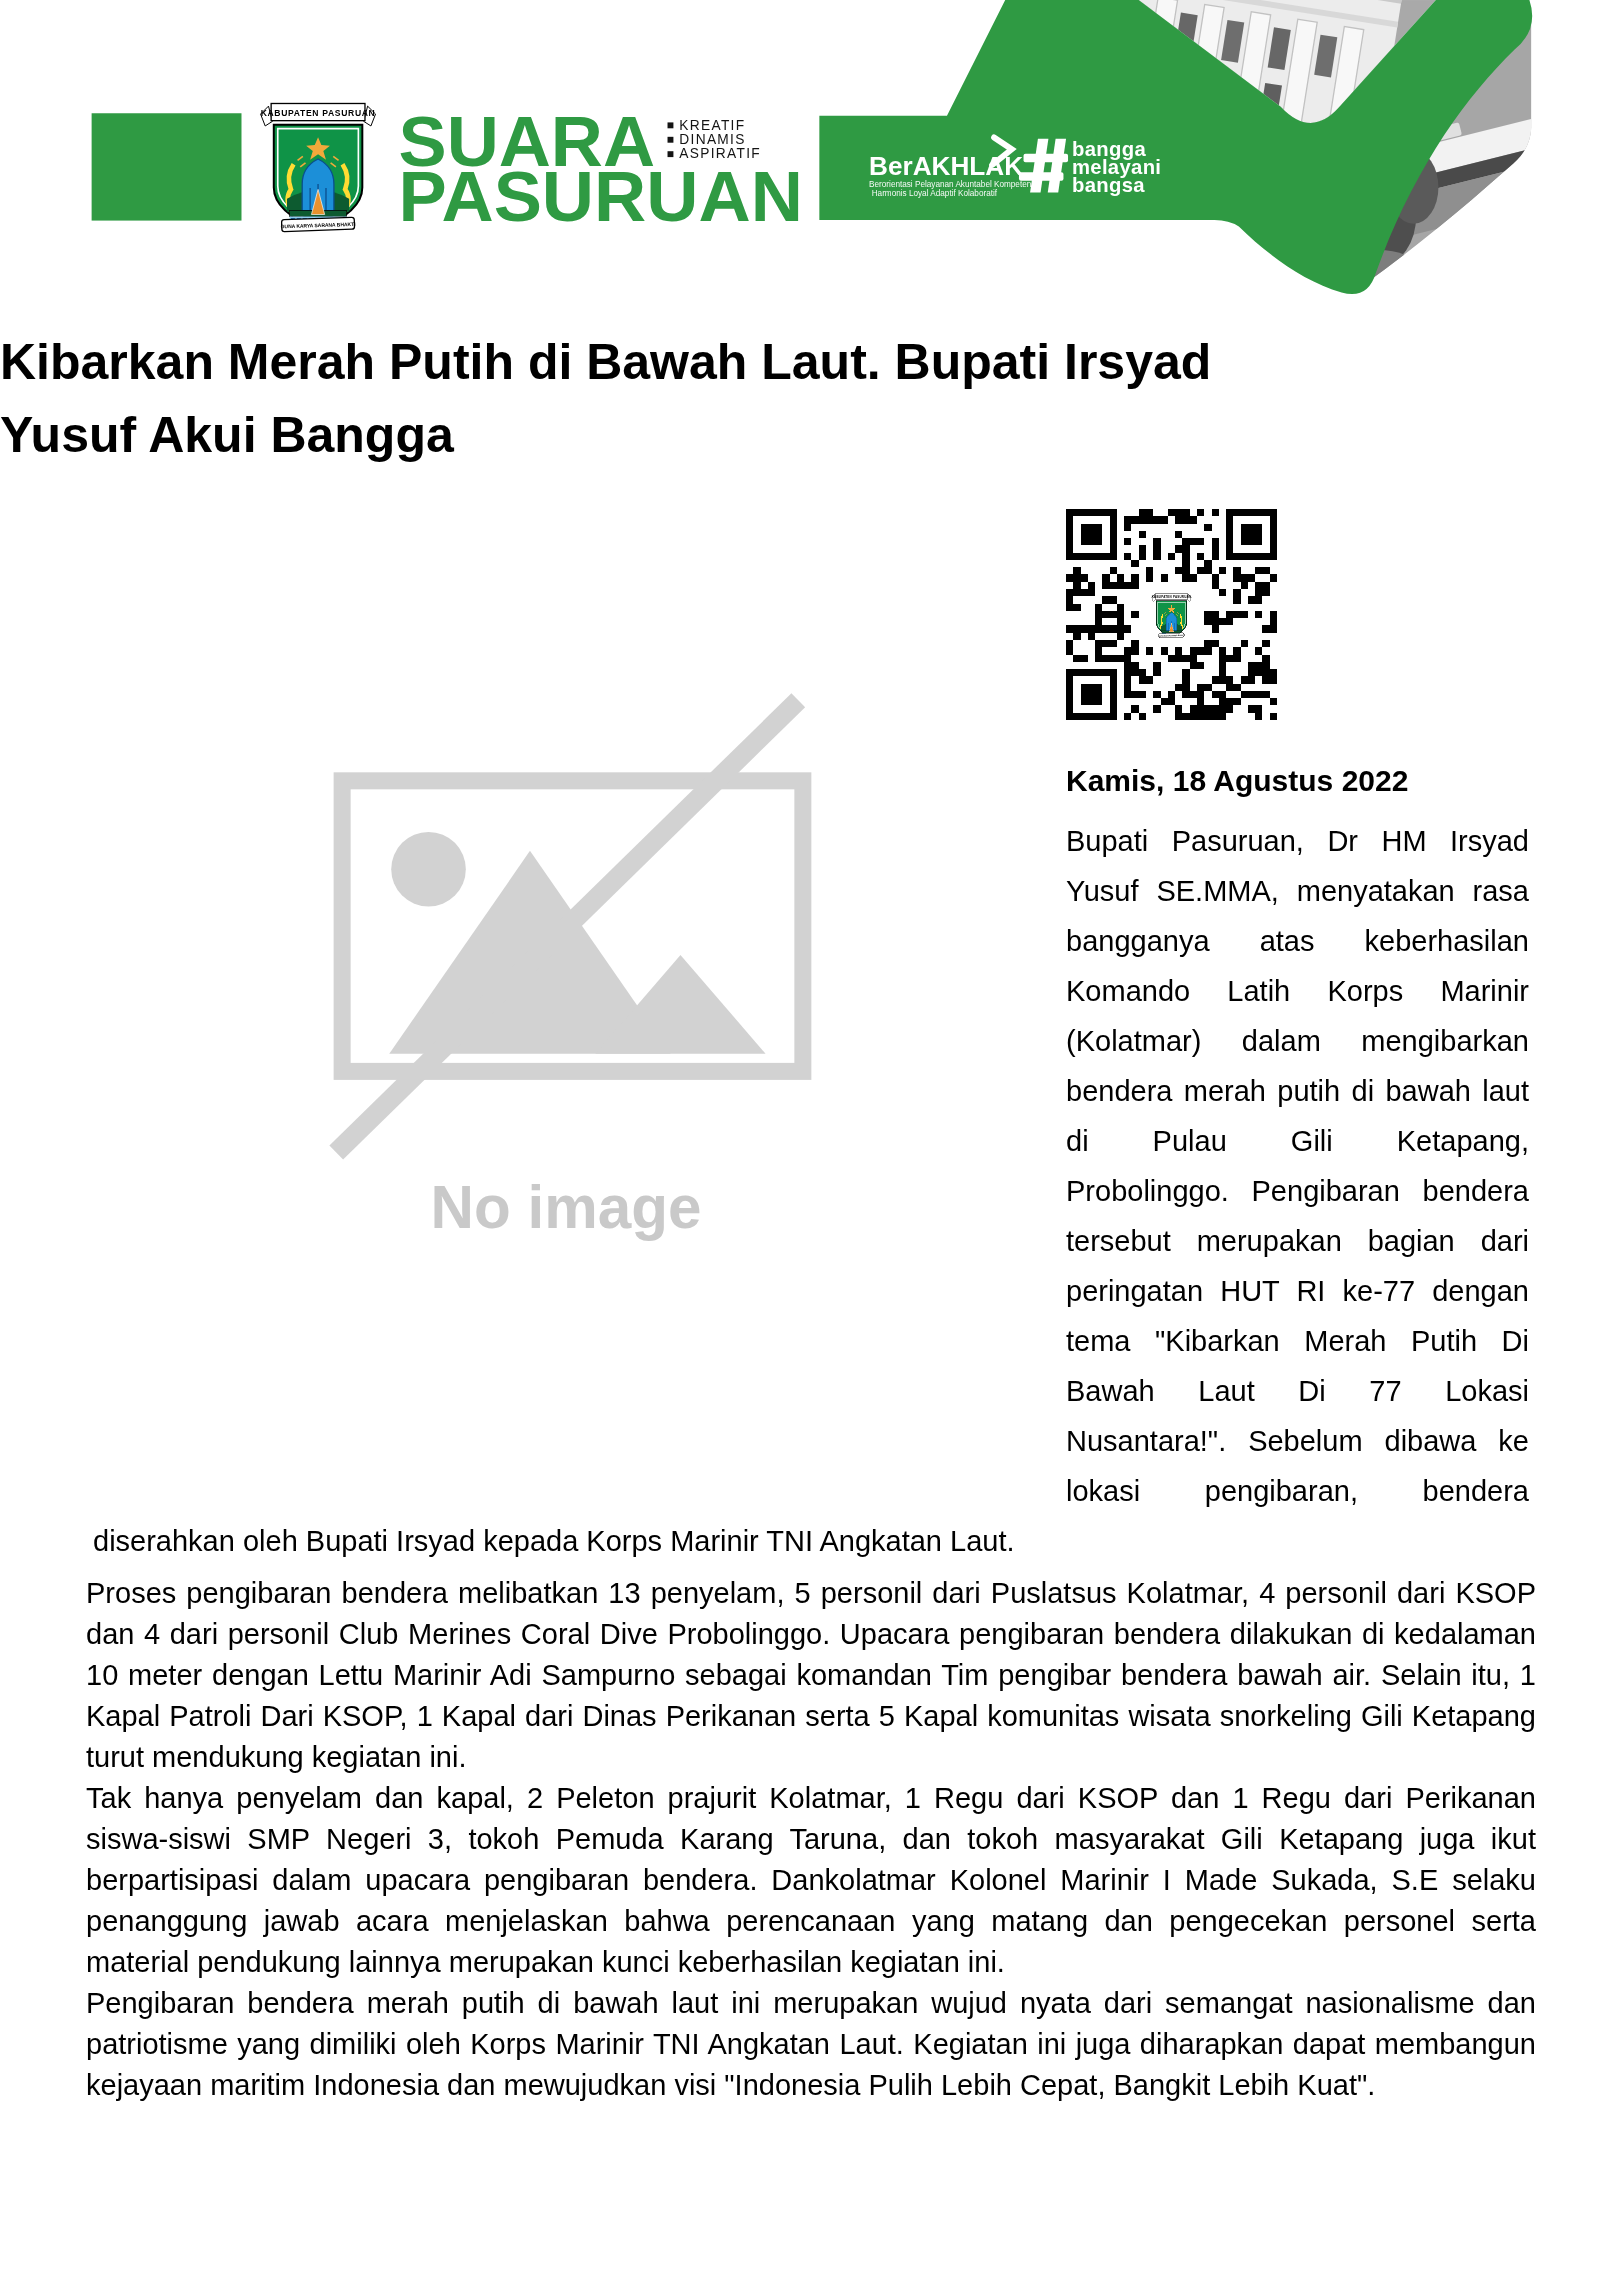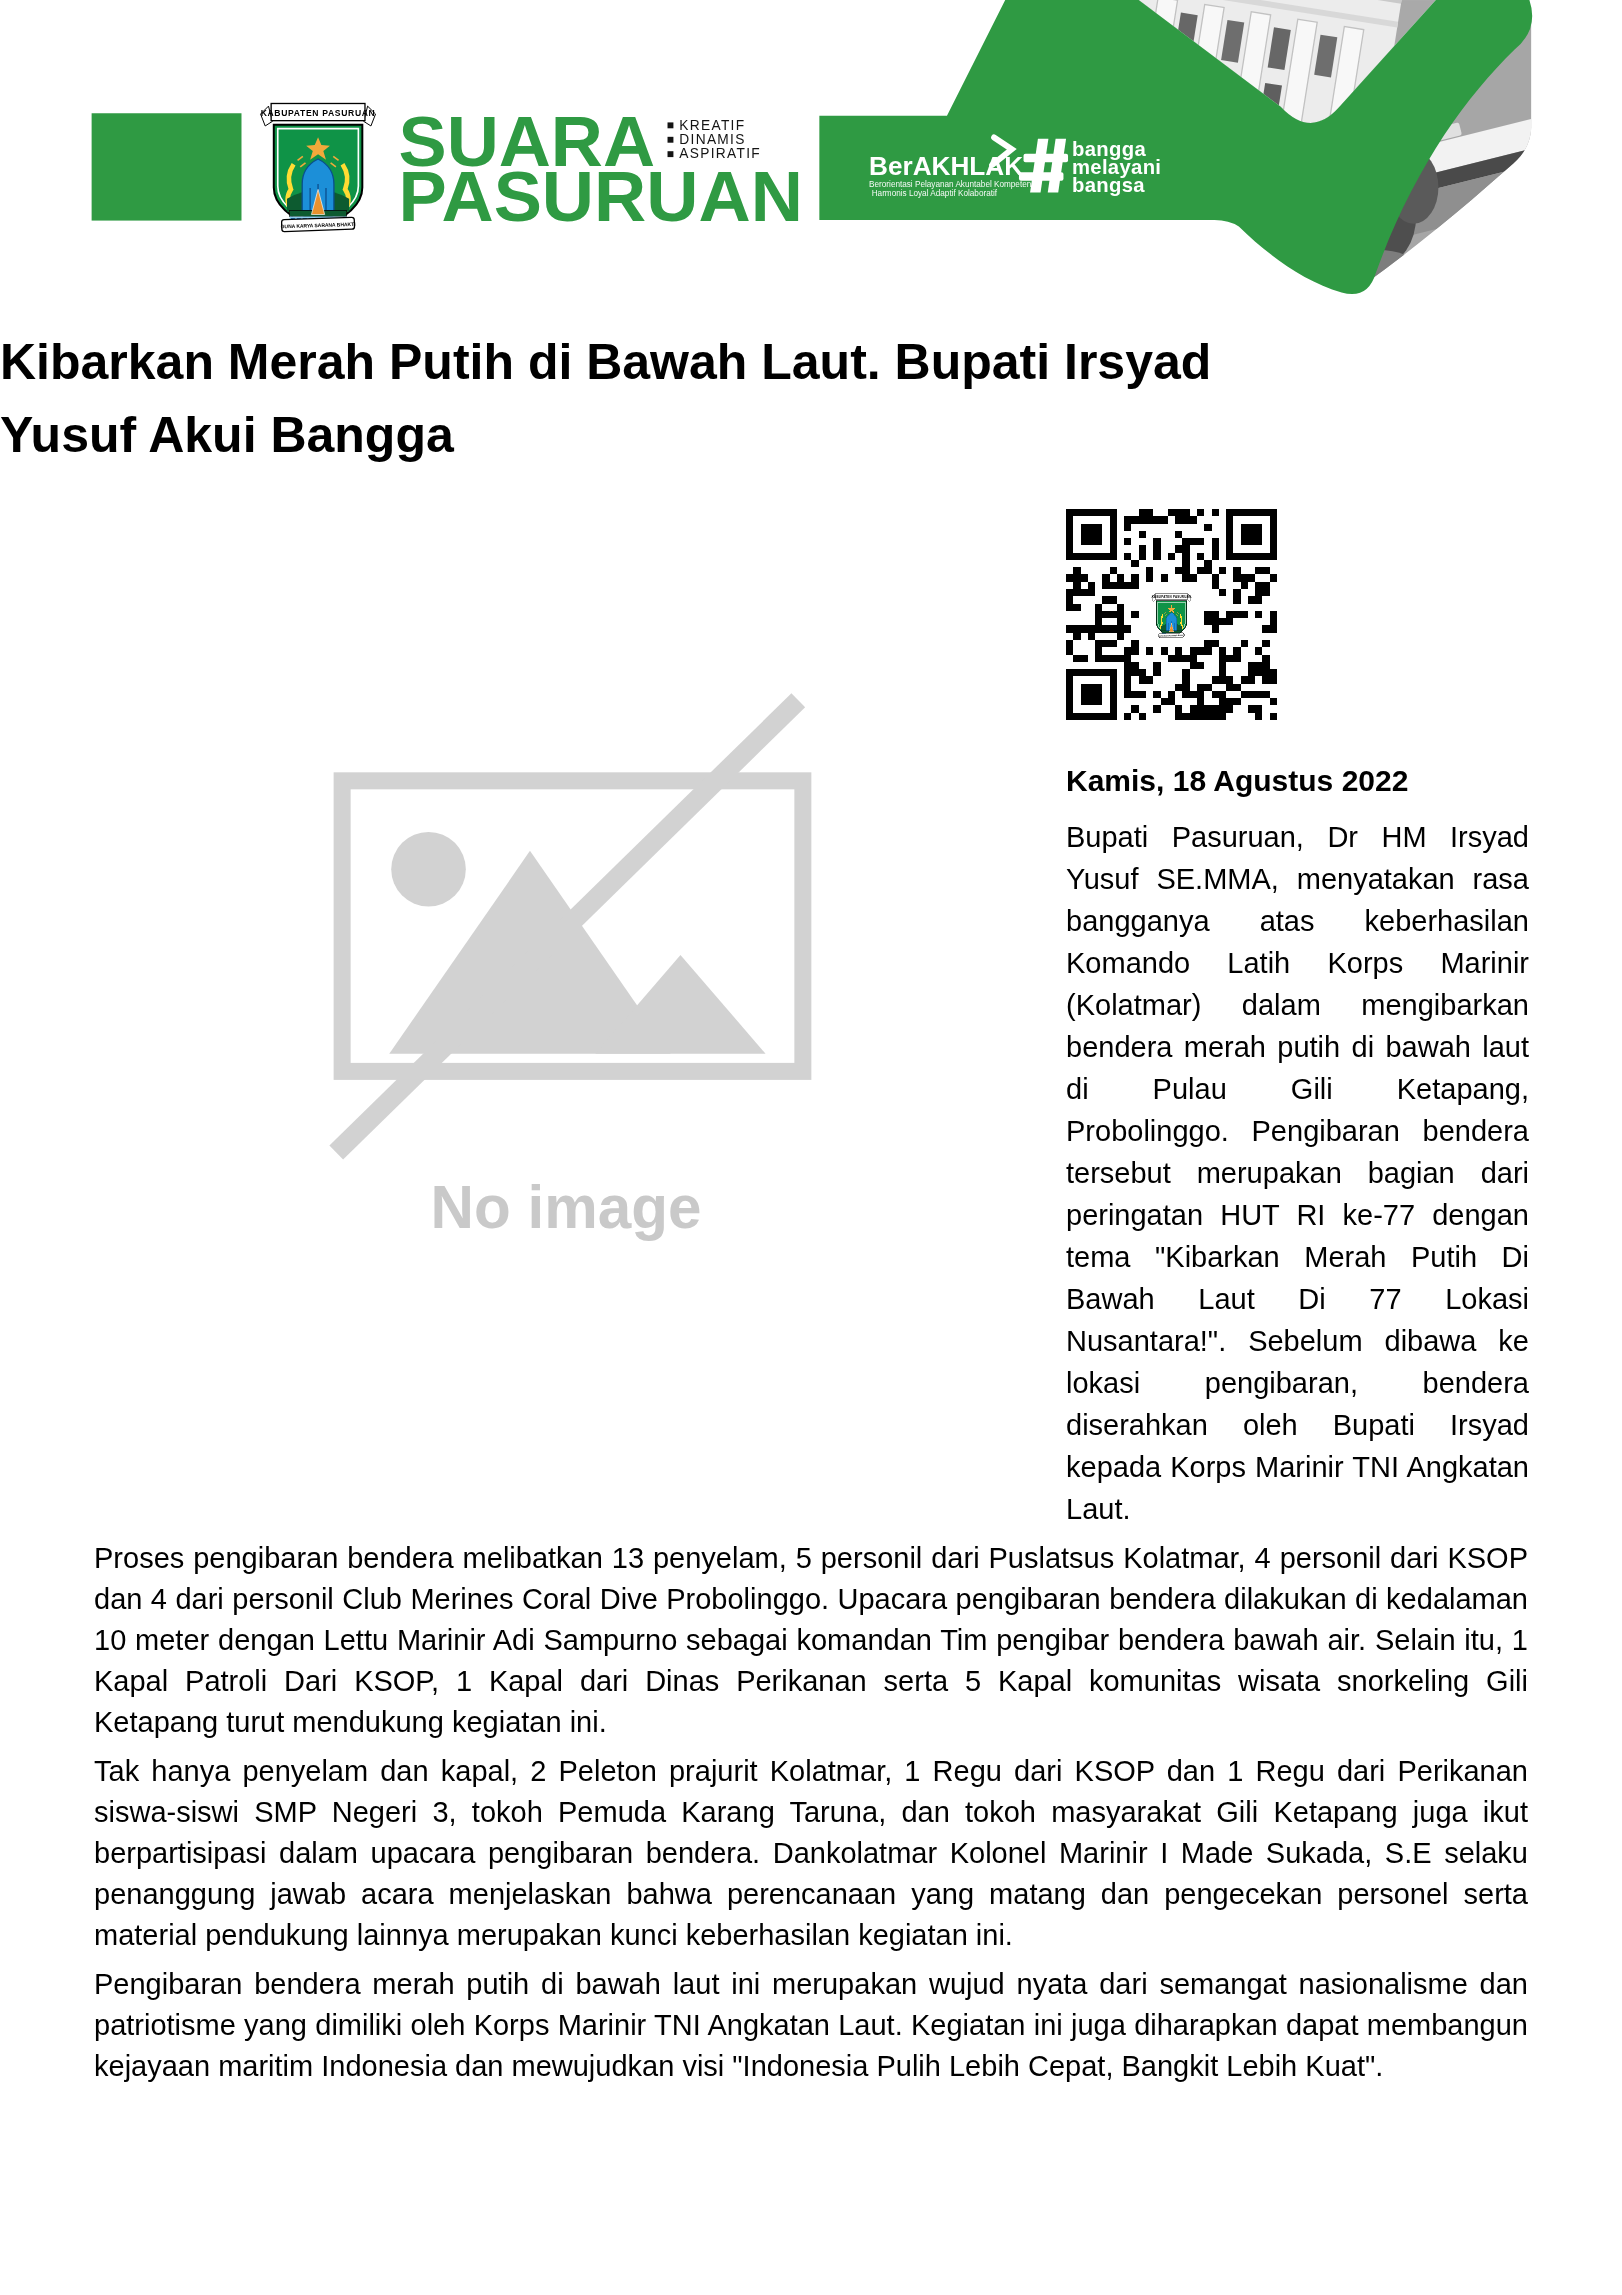--- a/index.html
+++ b/index.html
@@ -15,22 +15,22 @@
   .crest-motto-text{font-size:7.5px;font-weight:bold;fill:#000;}
   h1.article-title{position:absolute;left:0;top:326px;width:1623px;margin:0;text-align:left;
       font-size:50px;line-height:73px;font-weight:bold;white-space:pre-line;}
   .article-flow{position:absolute;left:86px;top:509px;width:1450px;font-size:29px;line-height:41px;
       text-align:justify;}
   .image-float{float:left;width:980px;height:984px;position:relative;font-weight:bold;}
   .no-image-svg{position:absolute;left:228px;top:171px;}
   .no-image-text{font-size:92px;fill:#c9c9c9;}
   .qr-box{width:211px;height:211px;margin:0 0 33px 0;}
   .article-date{margin:0 0 18.3px 0;font-size:30px;line-height:34px;font-weight:bold;text-align:left;}
-  p.lead{margin:7px;line-height:42px;}
-  p.body-par{margin:8px;}
+  p.lead{margin:7px;line-height:50px;}
+  p.body-par{margin:0;}
 </style>
 </head>
 <body>
 
 <svg class="masthead-svg" width="1623" height="432" viewBox="0 0 2480 660">
   <defs>
     <symbol id="crest" viewBox="0 0 178 205">
       <polygon points="14,12 2,24 9,42 20,35" fill="#fff" stroke="#000" stroke-width="1.5"></polygon>
       <polygon points="164,12 176,24 169,42 158,35" fill="#fff" stroke="#000" stroke-width="1.5"></polygon>
       <rect x="18" y="8" width="142" height="26" fill="#fff" stroke="#000" stroke-width="2"></rect>

